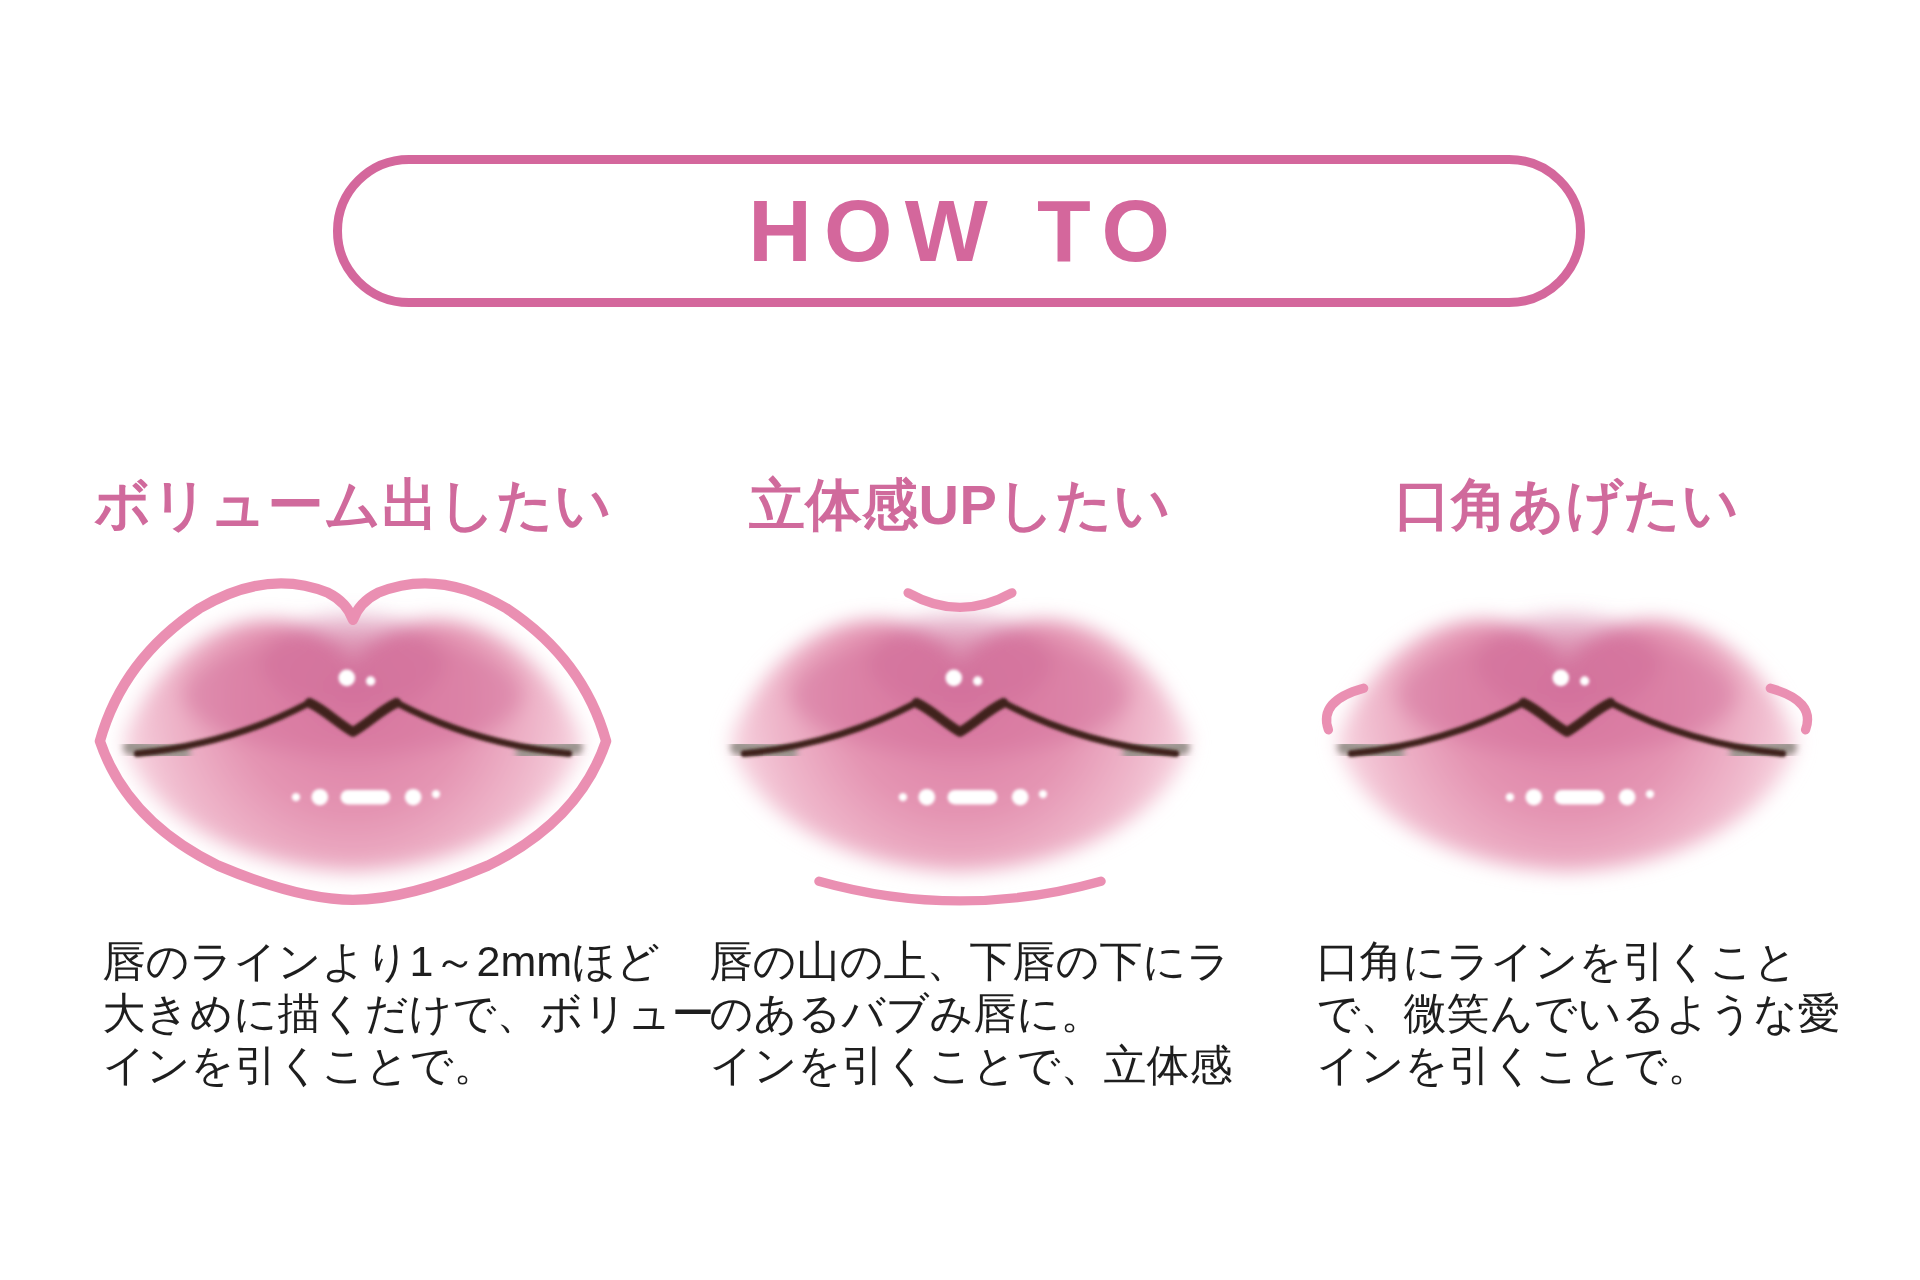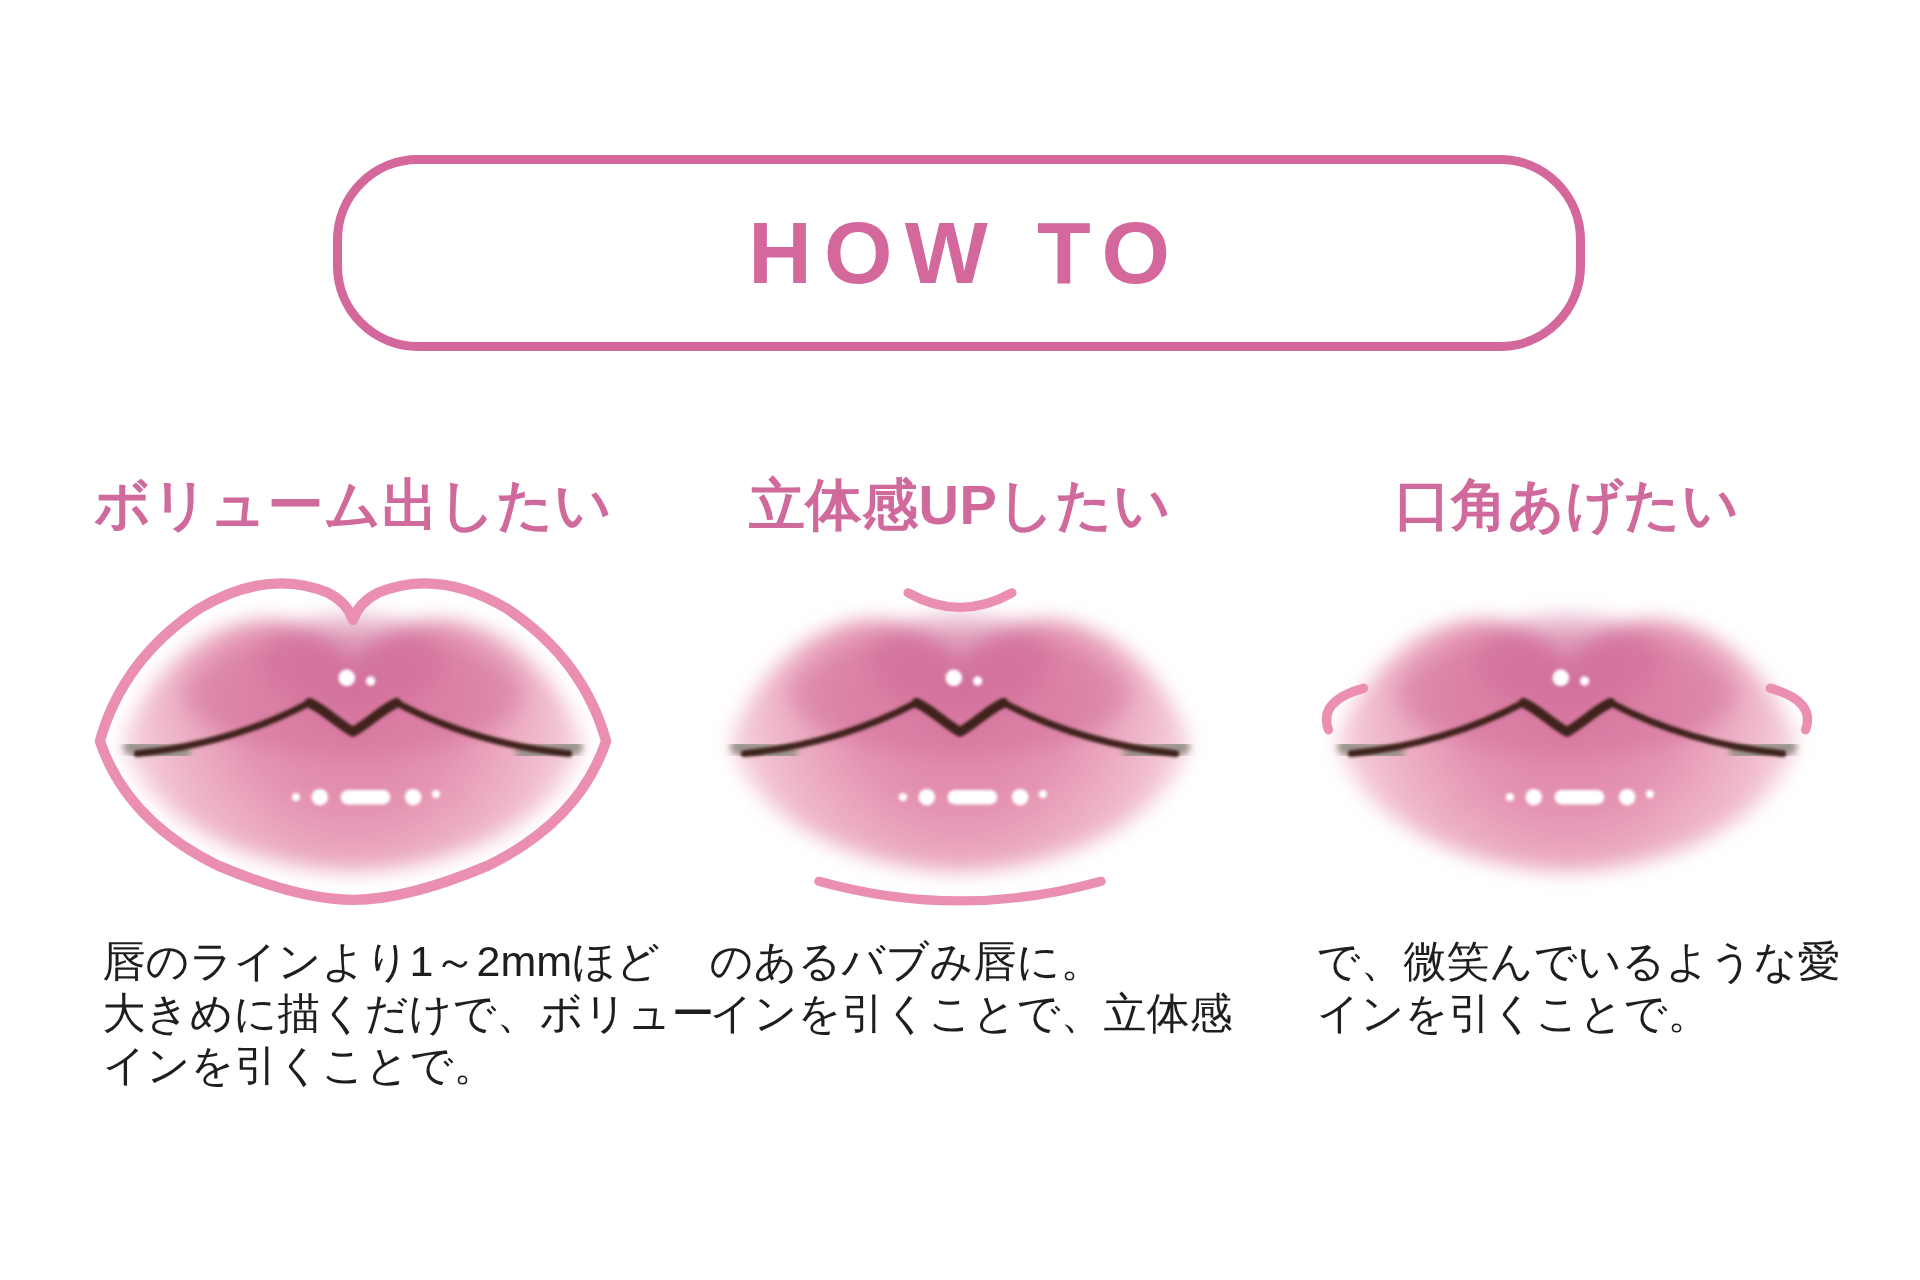--- a/index.html
+++ b/index.html
@@ -6,21 +6,21 @@
   .page{
     position:relative;
     width:1920px;height:1280px;
     background:#ffffff;
     overflow:hidden;
     font-family:"Liberation Sans", sans-serif;
   }
   .howto-badge{
     position:absolute;
     left:333px;top:155px;
-    width:1252px;height:196px;
+    width:1252px;height:152px;
     border:9px solid #d4679c;
     border-radius:85px;
     box-sizing:border-box;
     display:flex;align-items:center;justify-content:center;
   }
   .howto-title{
     color:#d4679c;
     font-size:88px;
     font-weight:bold;
     letter-spacing:0.14em;
@@ -136,32 +136,34 @@
     </div>
 
     <div class="column">
       <div class="col-heading">立体感UPしたい</div>
       <svg class="lips-svg" viewBox="0 55 520 375">
         <use href="#lips-base" xlink:href="#lips-base"></use>
         <path d="M 210,104 Q 260,132 310,104" fill="none" stroke="#ea8fb2" stroke-width="9" stroke-linecap="round"></path>
         <path d="M 124,382 Q 260,420 396,382" fill="none" stroke="#ea8fb2" stroke-width="9" stroke-linecap="round"></path>
       </svg>
       <div class="col-desc">
+        <div class="desc-line">唇の山の上、下唇の下にラ</div>
         <div class="desc-line">のあるバブみ唇に。</div>
         <div class="desc-line">インを引くことで、立体感</div>
       </div>
     </div>
 
     <div class="column">
       <div class="col-heading">口角あげたい</div>
       <svg class="lips-svg" viewBox="0 55 520 375">
         <use href="#lips-base" xlink:href="#lips-base"></use>
         <path d="M 30,236 Q 20,208 64,196" fill="none" stroke="#ea8fb2" stroke-width="9" stroke-linecap="round"></path>
         <path d="M 490,236 Q 500,208 456,196" fill="none" stroke="#ea8fb2" stroke-width="9" stroke-linecap="round"></path>
       </svg>
       <div class="col-desc">
+        <div class="desc-line">口角にラインを引くこと</div>
         <div class="desc-line">で、微笑んでいるような愛</div>
         <div class="desc-line">インを引くことで。</div>
       </div>
     </div>
 
   </div>
 </div>
 
 </body></html>

